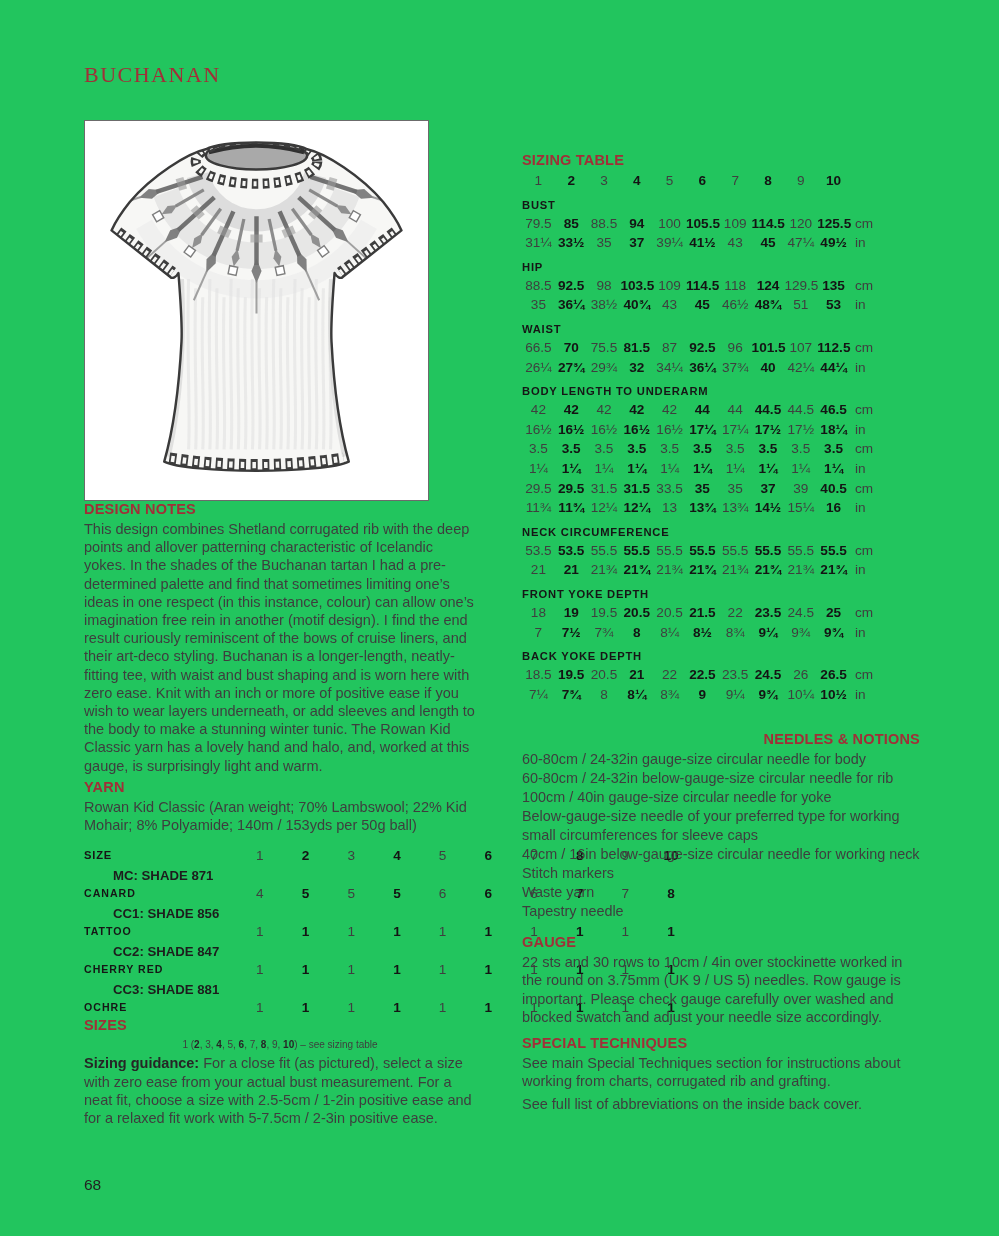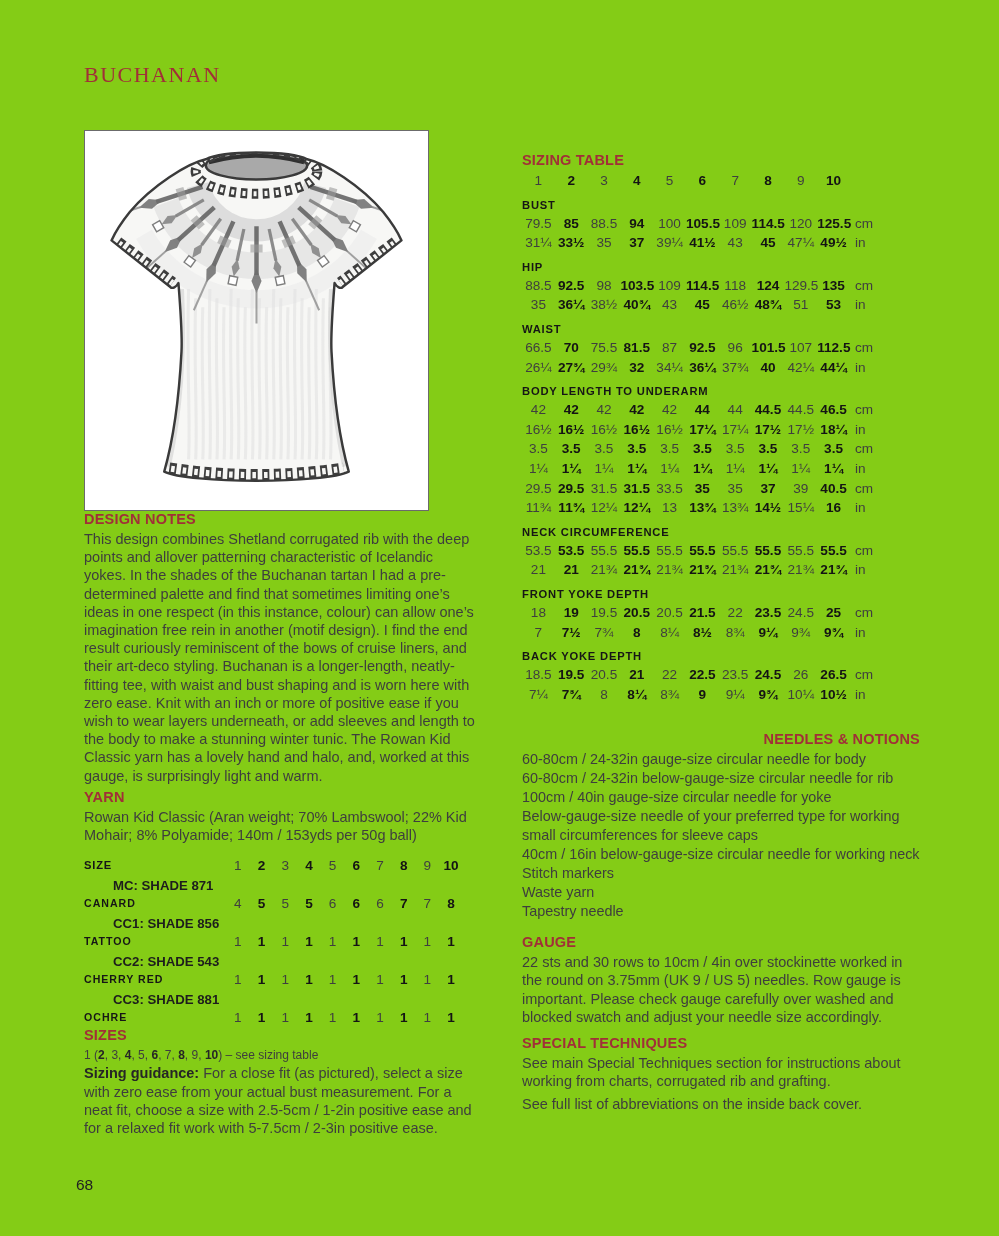--- a/index.html
+++ b/index.html
@@ -1,50 +1,50 @@
 <!DOCTYPE html>
 <html style="--accent: #a12f38;"><head>
 <meta charset="utf-8">
 <style>
   html,body{margin:0;padding:0;background:#fff;}
-  .page{position:relative;width:999px;height:1236px;background:#84cc16;
+  .page{position:relative;width:999px;height:1236px;background:#22c55e;
         font-family:"Liberation Sans", sans-serif;color:#3e3e3e;overflow:hidden;}
   .page-title{position:absolute;left:84px;top:62px;
         font-family:"Liberation Serif", serif;font-size:22px;letter-spacing:1.5px;
         color:var(--accent,#a12f38);font-weight:400;}
-  .col-left{position:absolute;left:84px;top:130px;width:392px;}
+  .col-left{position:absolute;left:84px;top:120px;width:392px;}
   .col-right{position:absolute;left:522px;top:152px;width:398px;}
   .fig-box{width:345px;height:381px;border:1.5px solid #6b6b6b;box-sizing:border-box;
         padding:6px;background:#fff;}
   .fig-box svg{width:100%;height:100%;}
   h3.section{font-size:14.5px;font-weight:700;color:var(--accent,#a12f38);
         margin:0 0 3px 0;letter-spacing:0.2px;}
   .mt{margin-top:19px;}
   .mt-s{margin-top:10px;}
   p.body{font-size:14.5px;color:#3e3e3e;margin:0 0 4px 0;line-height:18.2px;}
   .bold{font-weight:700;color:#262626;}
   
   .st{width:360px;font-size:13.6px;color:#3f3f3f;}
   .st-row{display:grid;grid-template-columns:repeat(10,32.8px) 30px;line-height:19.6px;}
   .st-cell{text-align:center;white-space:nowrap;}
   .st-unit{text-align:left;padding-left:5px;color:#3f3f3f;font-weight:400;}
   .st-label{font-size:11.2px;font-weight:700;letter-spacing:0.8px;color:#161616;
         margin-top:6px;line-height:17px;}
   .b{font-weight:700;color:#141414;}
   
   .yt{width:380px;font-size:13.6px;color:#3f3f3f;margin-top:6px;}
-  .yt-row{display:grid;grid-template-columns:142px repeat(10,23.7px);line-height:19px;align-items:end;}
+  .yt-row{display:grid;grid-template-columns:142px repeat(10,23.7px);line-height:19px;align-items:end;gap:22px;}
   .yt-num{text-align:center;}
   .yt-size-label{font-size:11.2px;font-weight:700;letter-spacing:0.8px;color:#161616;}
   .yt-shade{font-size:13.2px;font-weight:700;color:#1d1d1d;margin-top:3px;line-height:16px;margin-left:29px;}
   .yt-colorname{font-size:10.6px;font-weight:700;letter-spacing:1px;color:#161616;}
   
   .nd-line{font-size:14.4px;line-height:19px;color:#3e3e3e;}
-  .sizes-line{font-size:12px;line-height:18.2px;color:#3e3e3e;}
-  .page-num{position:absolute;left:76px;top:1176px;font-size:15.5px;color:#222;}
+  .sizes-line{font-size:10px;line-height:18.2px;color:#3e3e3e;text-align:center;}
+  .page-num{position:absolute;left:84px;top:1176px;font-size:15.5px;color:#222;}
 </style>
 </head>
 <body>
 
 <div class="page">
 
   <div class="page-title">BUCHANAN</div>
 
   <div class="col-left">
 
@@ -184,21 +184,21 @@
           <span class="yt-num b">1</span>
           <span class="yt-num">1</span>
           <span class="yt-num b">1</span>
           <span class="yt-num">1</span>
           <span class="yt-num b">1</span>
           <span class="yt-num">1</span>
           <span class="yt-num b">1</span>
           <span class="yt-num">1</span>
           <span class="yt-num b">1</span>
         </div>
-        <div class="yt-shade">CC2: SHADE 543</div>
+        <div class="yt-shade">CC2: SHADE 847</div>
         <div class="yt-row">
           <span class="yt-colorname">CHERRY RED</span>
           <span class="yt-num">1</span>
           <span class="yt-num b">1</span>
           <span class="yt-num">1</span>
           <span class="yt-num b">1</span>
           <span class="yt-num">1</span>
           <span class="yt-num b">1</span>
           <span class="yt-num">1</span>
           <span class="yt-num b">1</span>

